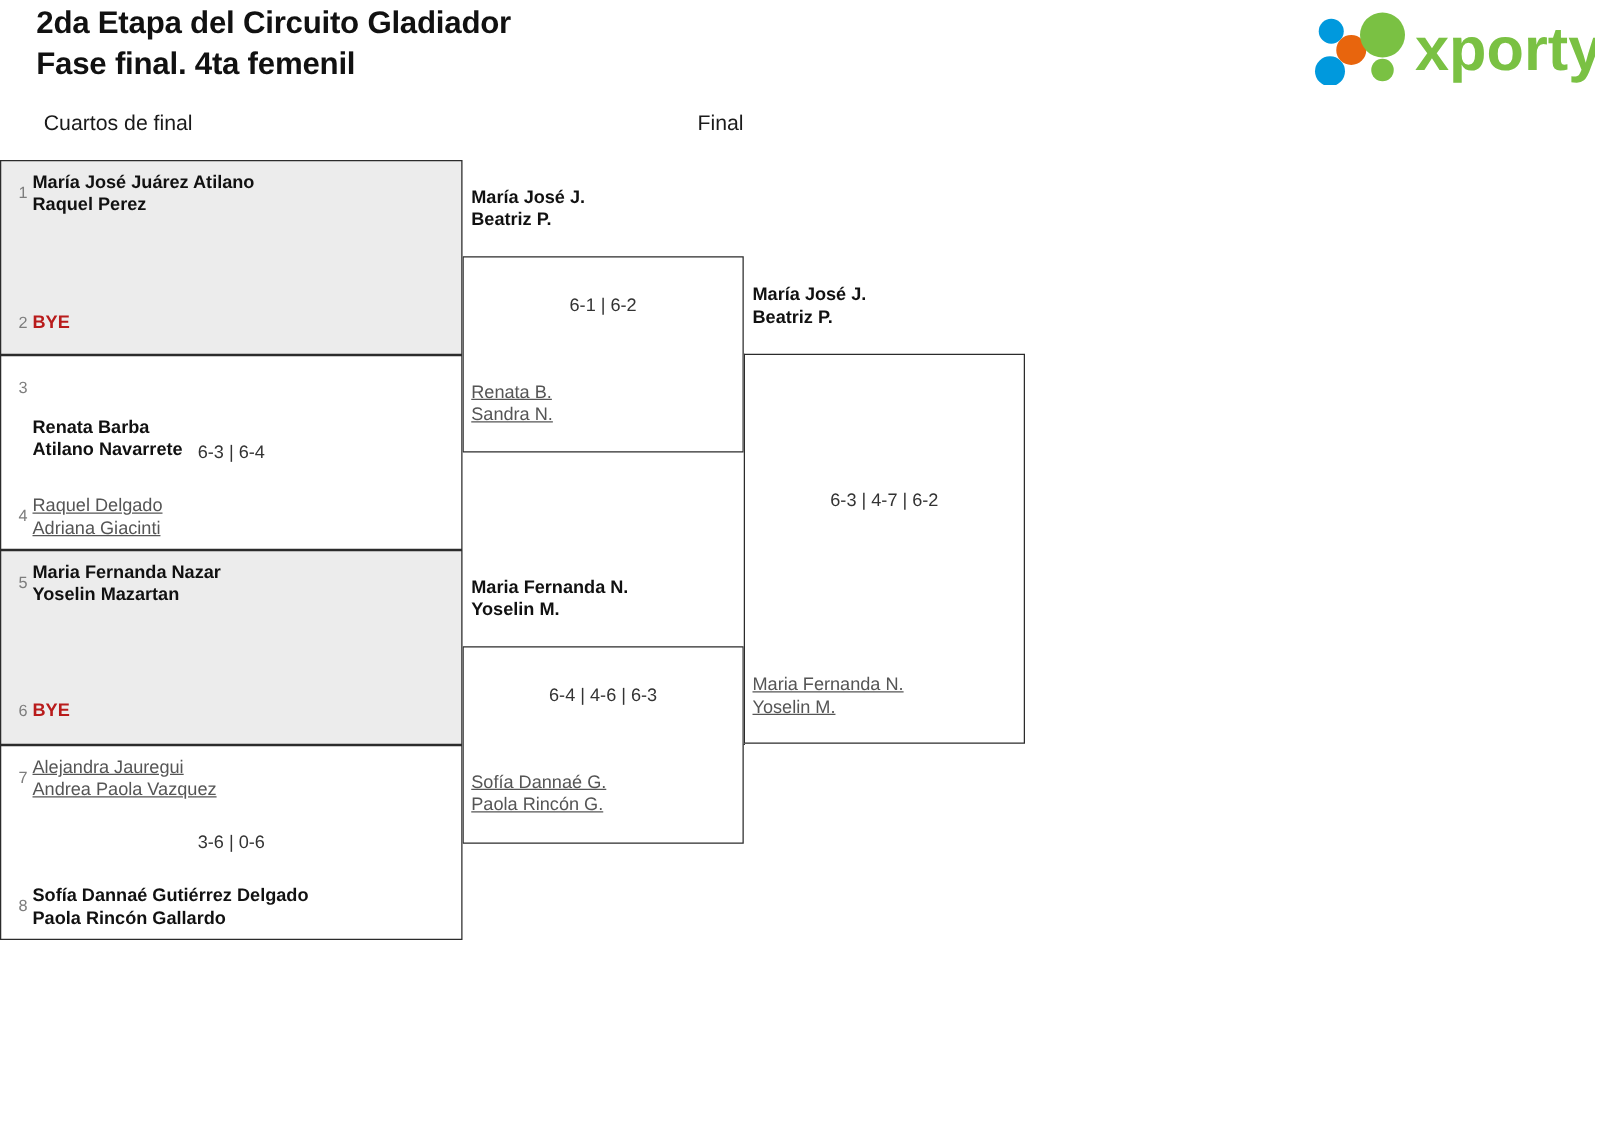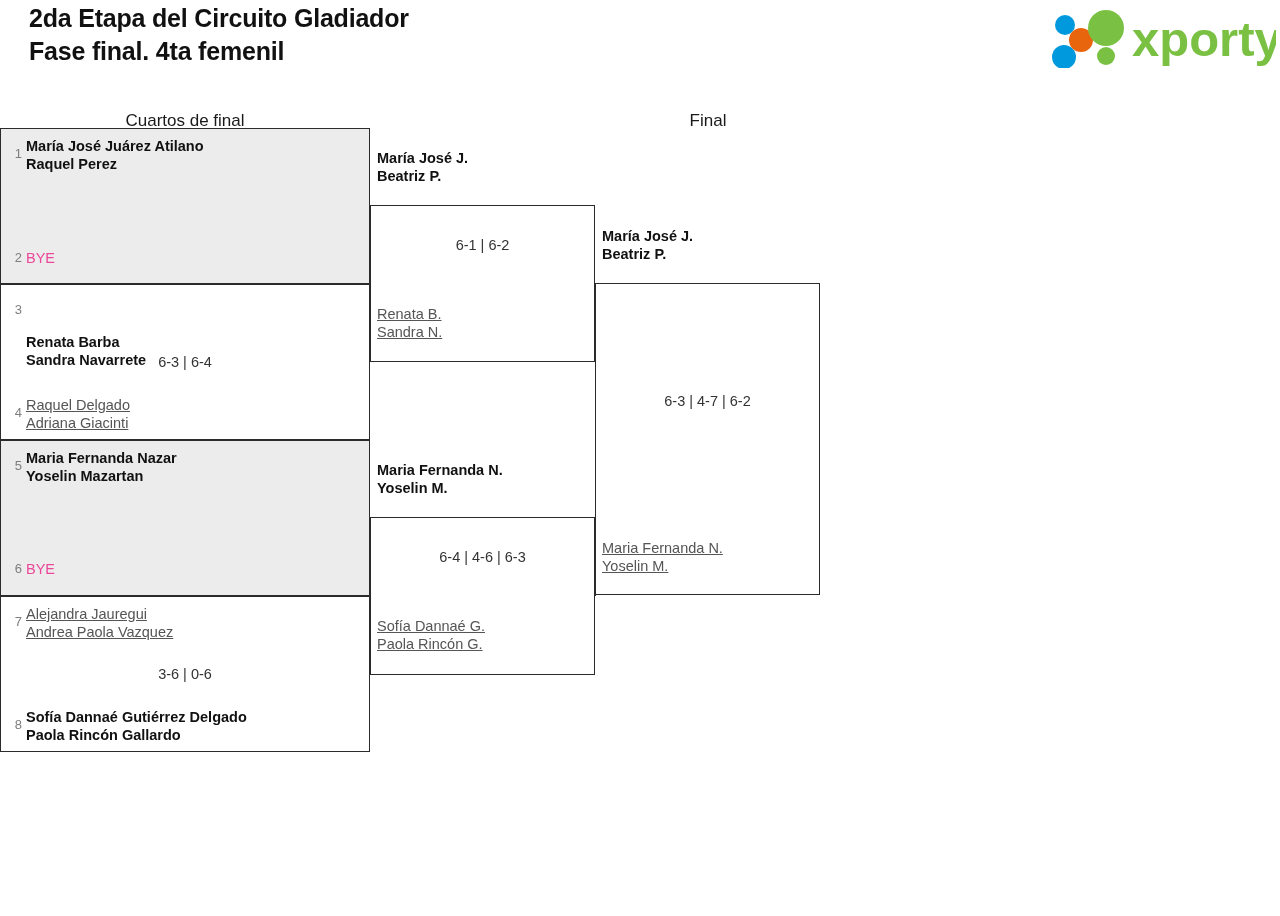--- a/index.html
+++ b/index.html
@@ -11,21 +11,21 @@
   .page{position:relative;width:1280px;height:916px;}
 
   
   .title{position:absolute;left:0;top:2px;width:900px;padding-left:29px;}
   .title div{font-size:25px;font-weight:700;line-height:33px;color:#111;letter-spacing:-0.2px;}
 
   .logo{position:absolute;left:1046px;top:6px;width:230px;height:62px;}
   .logo svg{display:block;}
 
   
-  .round-head{position:absolute;font-size:17px;color:#1a1a1a;text-align:center;top:110px;line-height:22px;}
+  .round-head{position:absolute;font-size:17px;color:#1a1a1a;text-align:left;top:88px;line-height:22px;}
   #rh0{left:35px;width:300px;}
   #rh1{left:333px;width:300px;}
   #rh2{left:558px;width:300px;}
 
   
   .qf-box{position:absolute;left:0;width:370px;box-sizing:border-box;
           border:1px solid #2b2b2b;}
   .qf-box.shaded{background:#ececec;}
   .qf-box.plain{background:#ffffff;}
 
@@ -35,21 +35,21 @@
           border:1px solid #2b2b2b;background:#ffffff;}
 
   
   .conn{position:absolute;height:0;border-top:1px solid #2b2b2b;}
 
   
   .team{position:absolute;line-height:18px;white-space:nowrap;}
   .team .ln{font-size:14.5px;}
   .team.win .ln{font-weight:700;color:#111111;}
   .team.lose .ln{font-weight:400;color:#555555;text-decoration:underline;}
-  .team.bye .ln{font-weight:400;color:#ec4899;}
+  .team.bye .ln{font-weight:700;color:#b91c1c;}
 
   .seed{position:absolute;font-size:13px;color:#7d7d7d;width:22px;text-align:right;}
 
   .score{position:absolute;font-size:14.5px;color:#333333;white-space:nowrap;text-align:center;}
 </style>
 </head>
 <body>
 
 <div class="page">
 
@@ -84,21 +84,21 @@
   </div>
   <div class="seed" style="left:0px;top:250px;">2</div>
   <div class="team bye" style="left:26px;top:249px;">
     <div class="ln">BYE</div>
   </div>
   <div class="score" style="left:75px;top:237px;width:220px;"></div>
 
   <div class="seed" style="left:0px;top:302px;">3</div>
   <div class="team win" style="left:26px;top:293px;margin-top:40px;">
     <div class="ln">Renata Barba</div>
-    <div class="ln">Sandra Navarrete</div>
+    <div class="ln">Atilano Navarrete</div>
   </div>
   <div class="seed" style="left:0px;top:405px;">4</div>
   <div class="team lose" style="left:26px;top:396px;">
     <div class="ln">Raquel Delgado</div>
     <div class="ln">Adriana Giacinti</div>
   </div>
   <div class="score" style="left:75px;top:354px;width:220px;">6-3 | 6-4</div>
 
   <div class="seed" style="left:0px;top:458px;">5</div>
   <div class="team win" style="left:26px;top:449px;">

